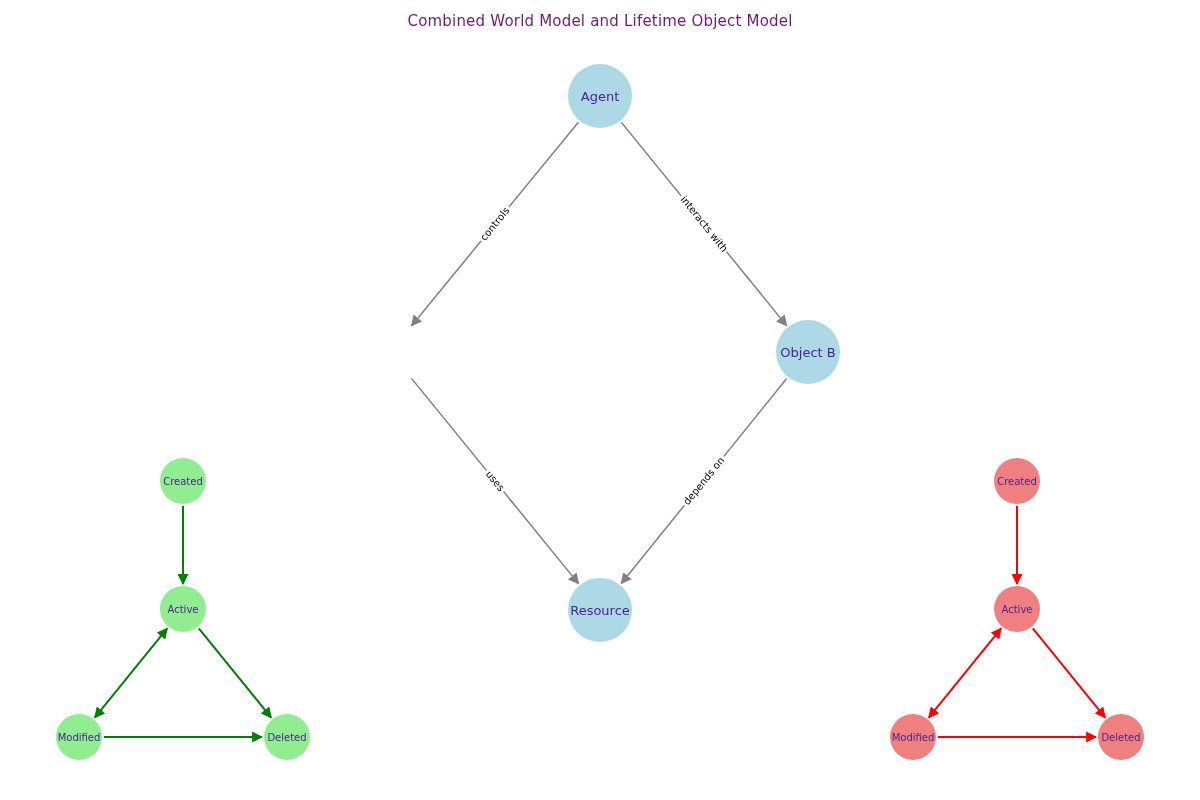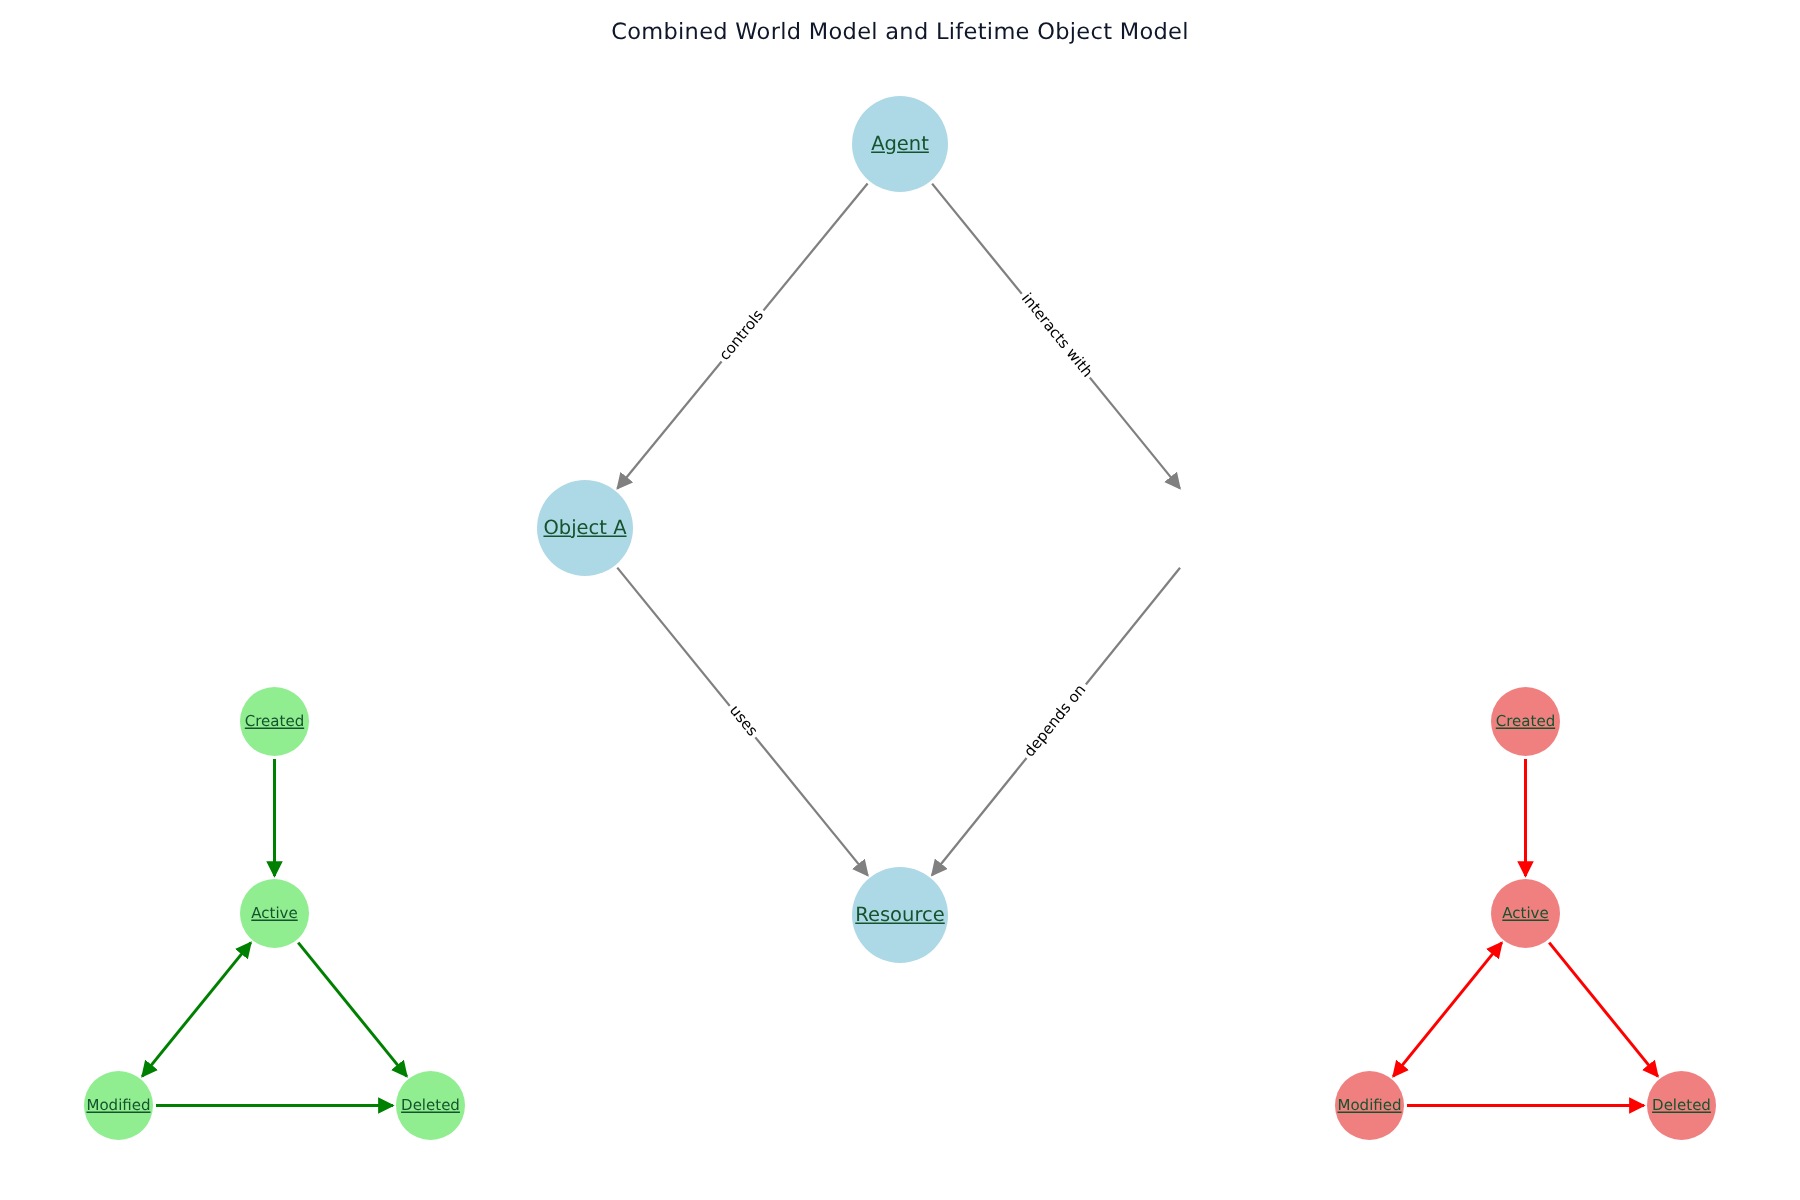--- a/index.html
+++ b/index.html
@@ -2,26 +2,26 @@
 <html><head>
 <meta charset="utf-8">
 <style>
   html,body{margin:0;padding:0;background:#ffffff;}
   .canvas{
     position:relative;width:1200px;height:800px;background:#ffffff;overflow:hidden;
     font-family:"DejaVu Sans","Liberation Sans",sans-serif;color:#000;
   }
   .fig-title{
     position:absolute;left:0;top:12px;width:1200px;text-align:center;
-    font-size:15px;color:#0f172a;letter-spacing:0.2px;
+    font-size:15px;color:#701a75;letter-spacing:0.2px;
   }
   svg.edges{position:absolute;left:0;top:0;width:1200px;height:800px;}
   .node{
     position:absolute;border-radius:50%;display:flex;align-items:center;justify-content:center;
-    text-align:center;color:#14532d;text-decoration:underline;
+    text-align:center;color:#4c1d95;
   }
   .node.world{width:64px;height:64px;background:#add8e6;font-size:13px;}
   .node.life{width:46px;height:46px;font-size:10px;text-align:center;}
   .node.green{background:#90ee90;}
   .node.red{background:#f08080;}
   .n-agent{left:568px;top:64px;}
   .n-objecta{left:358px;top:320px;}
   .n-objectb{left:776px;top:320px;}
   .n-resource{left:568px;top:578px;text-align:right;}
   .g-created{left:160px;top:458px;}
@@ -79,22 +79,22 @@
 
     <line x1="1017" y1="506" x2="1017" y2="584" stroke="#ff0000" stroke-width="2" marker-end="url(#ae-red)"></line>
     <line x1="1001.2" y1="628.4" x2="928.8" y2="717.6" stroke="#ff0000" stroke-width="2" marker-start="url(#as-red)" marker-end="url(#ae-red)"></line>
     <line x1="1032.8" y1="628.4" x2="1105.2" y2="717.6" stroke="#ff0000" stroke-width="2" marker-end="url(#ae-red)"></line>
     <line x1="938" y1="737" x2="1096" y2="737" stroke="#ff0000" stroke-width="2" marker-end="url(#ae-red)"></line>
   </svg>
 
   <div class="node world n-agent">
     <span>Agent</span>
   </div>
-  <div class="node world n-objecta">
-    <span>Object A</span>
+  <div class="node world n-objectb">
+    <span>Object B</span>
   </div>
   <div class="node world n-resource">
     <span>Resource</span>
   </div>
 
   <div class="edge-label el-controls">controls</div>
   <div class="edge-label el-interacts">interacts with</div>
   <div class="edge-label el-uses">uses</div>
   <div class="edge-label el-depends">depends on</div>
 

